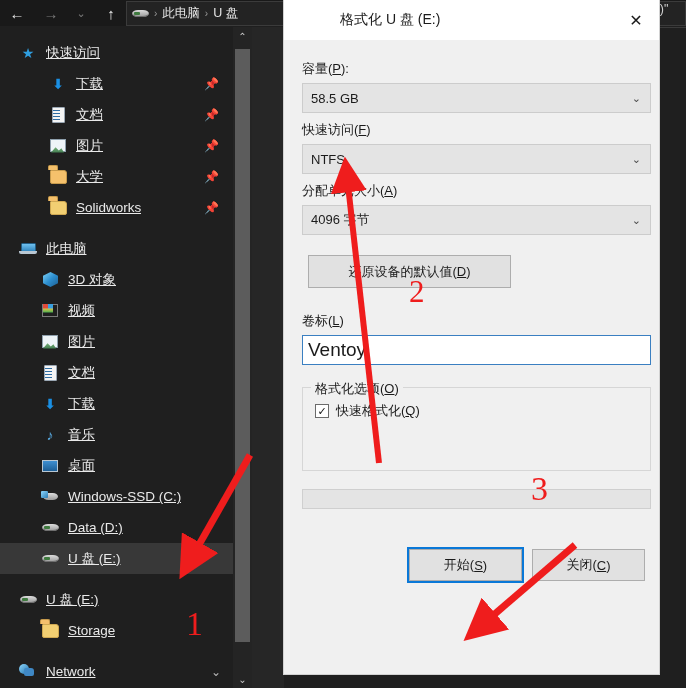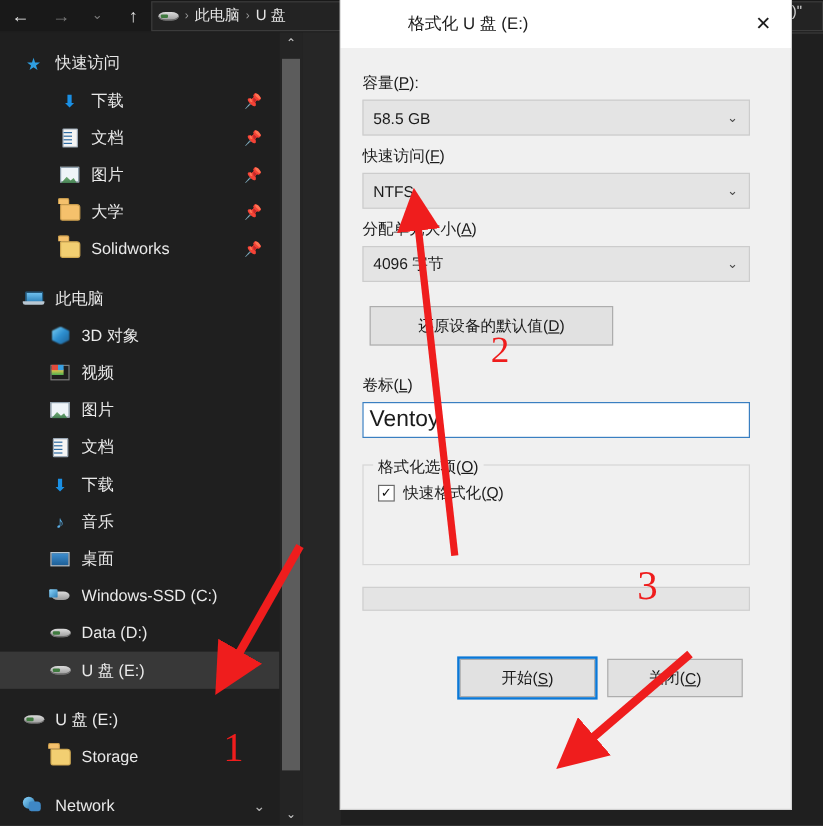--- a/index.html
+++ b/index.html
@@ -78,21 +78,21 @@
   }
   .navrow.lvl0 { padding-left: 18px; }
   .navrow.lvl1 { padding-left: 48px; }
   .navrow.lvl1b { padding-left: 40px; }
   .navrow.selected { background: #383838; }
   .navrow .ic {
     width: 20px; height: 18px; margin-right: 8px; flex: 0 0 auto;
     display: flex; align-items: center; justify-content: center;
     font-size: 14px; line-height: 1; position: relative;
   }
-  .navrow .lbl { overflow: hidden; text-overflow: clip; }
+  .navrow .lbl { overflow: hidden; text-overflow: clip; text-decoration: underline; }
   .pin {
     position: absolute; right: 14px; top: 50%; transform: translateY(-50%);
     color: #8d8d8d; font-size: 12px; line-height:1;
   }
   .spacer { height: 10px; }
 
   
   .ic-star { color:#2f9ee0; font-size:15px; }
   .ic-down { color:#1a8fe3; font-size:15px; font-weight:bold; }
   .ic-doc {
@@ -210,21 +210,21 @@
     display:flex; align-items:center;padding-left:42px;
   }
   .dlg-title-text {
     margin-left: 14px; color:#1b1b1b; font-size:14px;
   }
   .dlg-close {
     position:absolute; right:0; top:0; width:46px; height:40px;
     display:flex; align-items:center; justify-content:center;
     color:#1b1b1b; font-size:16px;
   }
-  .dlg-body { padding: 12px 34px 0 18px; }
+  .dlg-body { padding: 12px 8px 0 18px; }
 
   .fld-label { font-size:13px; color:#1b1b1b; margin: 8px 0 5px 0; }
   .fld-label u { text-decoration: underline; }
 
   .combo {
     height:30px; background:#e4e4e4; border:1px solid #cccccc;
     display:flex; align-items:center; padding: 0 8px;
     font-size:13px; color:#1b1b1b; position:relative;
   }
   .combo .chev {

